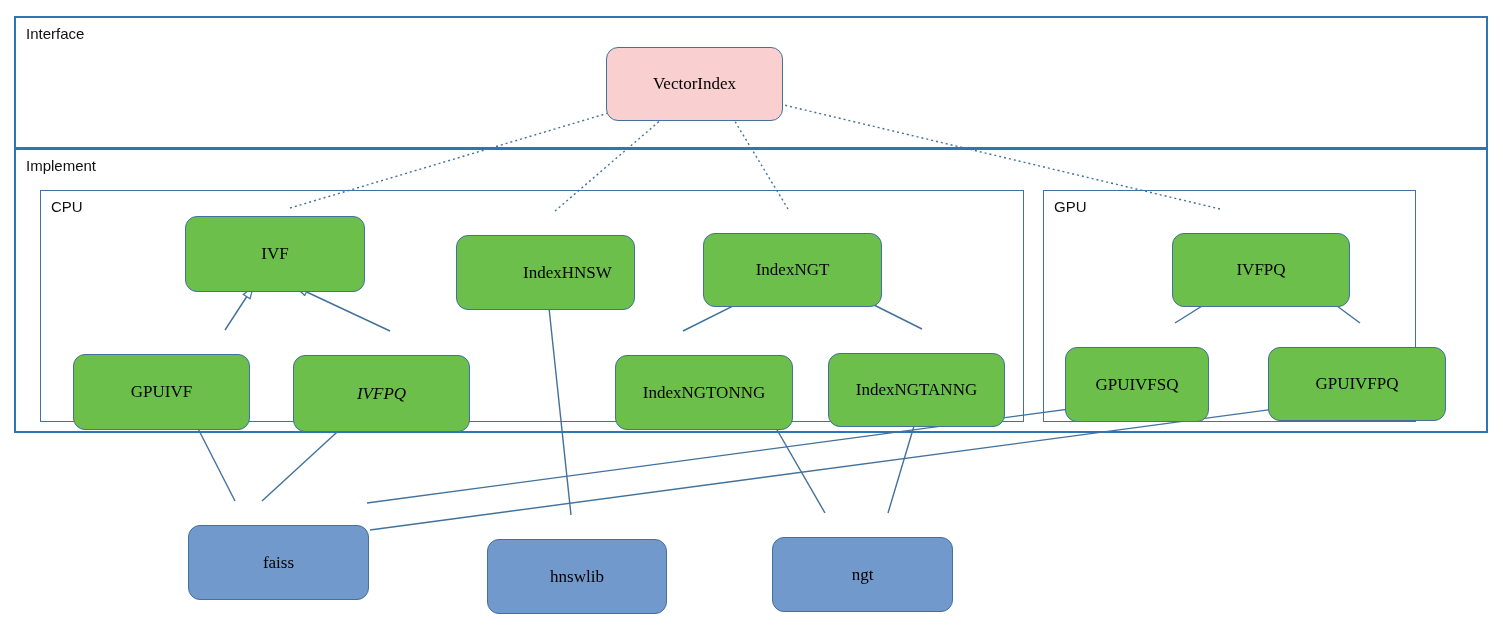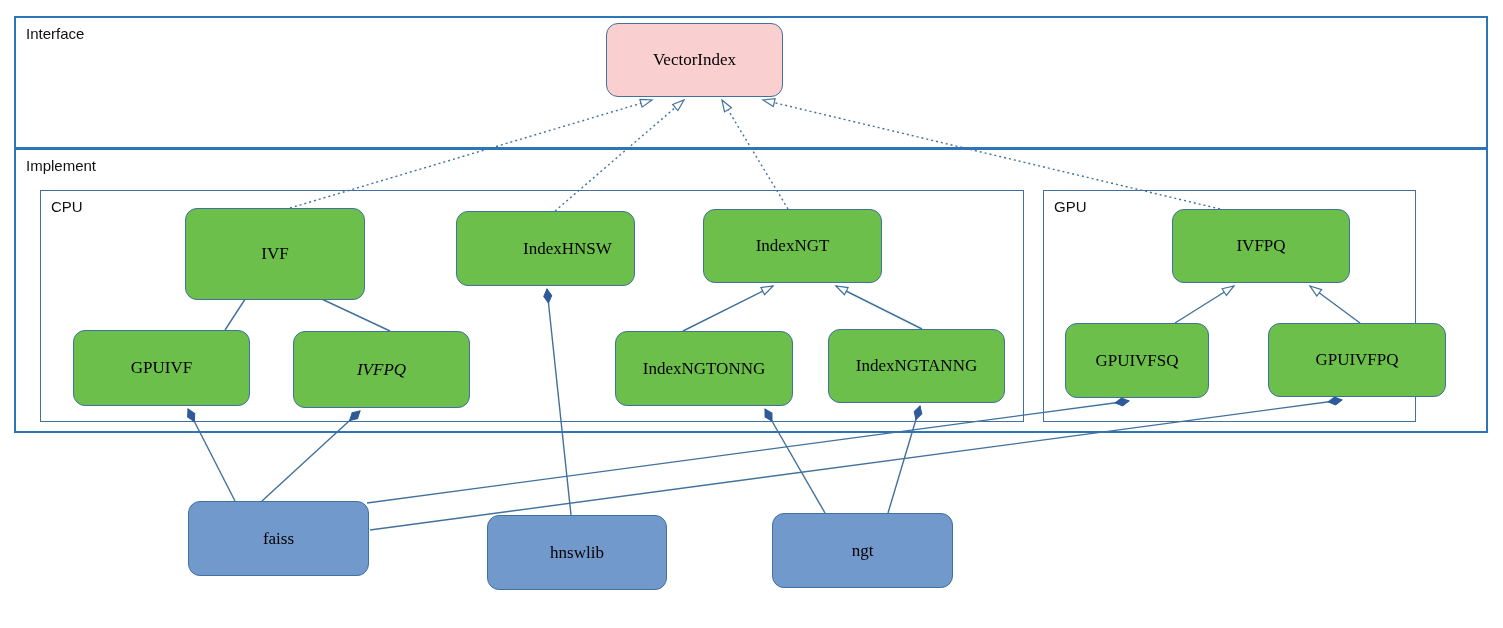--- a/index.html
+++ b/index.html
@@ -9,21 +9,21 @@
   .container.lvl2{border-width:1px;border-color:var(--cont-border2);}
   .clabel{position:absolute;top:7px;left:10px;font-size:15px;color:#111;white-space:nowrap;
           font-family:"Liberation Sans", sans-serif;}
   .squiggle{text-decoration-line:underline;text-decoration-style:wavy;text-decoration-color:#c00000;
             text-decoration-thickness:1px;text-underline-offset:3px;}
   #edges{position:absolute;left:0;top:0;z-index:5;pointer-events:none;}
   .edge{stroke:var(--line);stroke-width:1.4;fill:none;}
   .edge.realization{stroke-dasharray:2 3;}
   .node{position:absolute;z-index:10;border-radius:12px;display:flex;align-items:center;justify-content:center;
         font-family:"Liberation Serif", serif;font-size:17px;color:#000;border:1.5px solid var(--node-border);
-        box-sizing:border-box;text-align:center;}
+        box-sizing:border-box;text-align:center;margin-top:24px;}
   .node.interface{background:var(--pink);}
   .node.cpu-impl,.node.gpu-impl{background:var(--green);}
   .node.lib{background:var(--blue);}
 </style>
 </head>
 <body>
 
 <div id="canvas" style="--cont-border: #2E75B6; --cont-border2: #41719C; --line: #41719C; --diamond: #2E5B97; --node-border: #41719C; --pink: #F9CFCF; --green: #6CBF4B; --blue: #7299CB;">
 
   <div class="container" style="left: 14px; top: 8px; width: 1474px; height: 133px; margin-top: 8px;">
@@ -70,21 +70,21 @@
         <line x1="888" y1="513" x2="920" y2="406" class="edge composition" marker-end="url(#dia)"></line>
         <line x1="367" y1="503" x2="1129" y2="401" class="edge composition" marker-end="url(#dia)"></line>
         <line x1="370" y1="530" x2="1342" y2="400" class="edge composition" marker-end="url(#dia)"></line>
       </g>
   </svg>
 
   <div id="nodes">
       <div class="node interface" style="left: 606px; top: 23px; width: 177px; height: 74px;">
         <span>VectorIndex</span>
       </div>
-      <div class="node cpu-impl" style="left: 185px; top: 208px; width: 180px; height: 92px;">
+      <div class="node cpu-impl" style="left: 185px; top: 192px; width: 180px; height: 76px;">
         <span>IVF</span>
       </div>
       <div class="node cpu-impl" style="left: 456px; top: 211px; width: 179px; height: 75px; padding-left: 44px;">
         <span>IndexHNSW</span>
       </div>
       <div class="node cpu-impl" style="left: 703px; top: 209px; width: 179px; height: 74px;">
         <span>IndexNGT</span>
       </div>
       <div class="node cpu-impl" style="left: 73px; top: 330px; width: 177px; height: 76px;">
         <span>GPUIVF</span>

